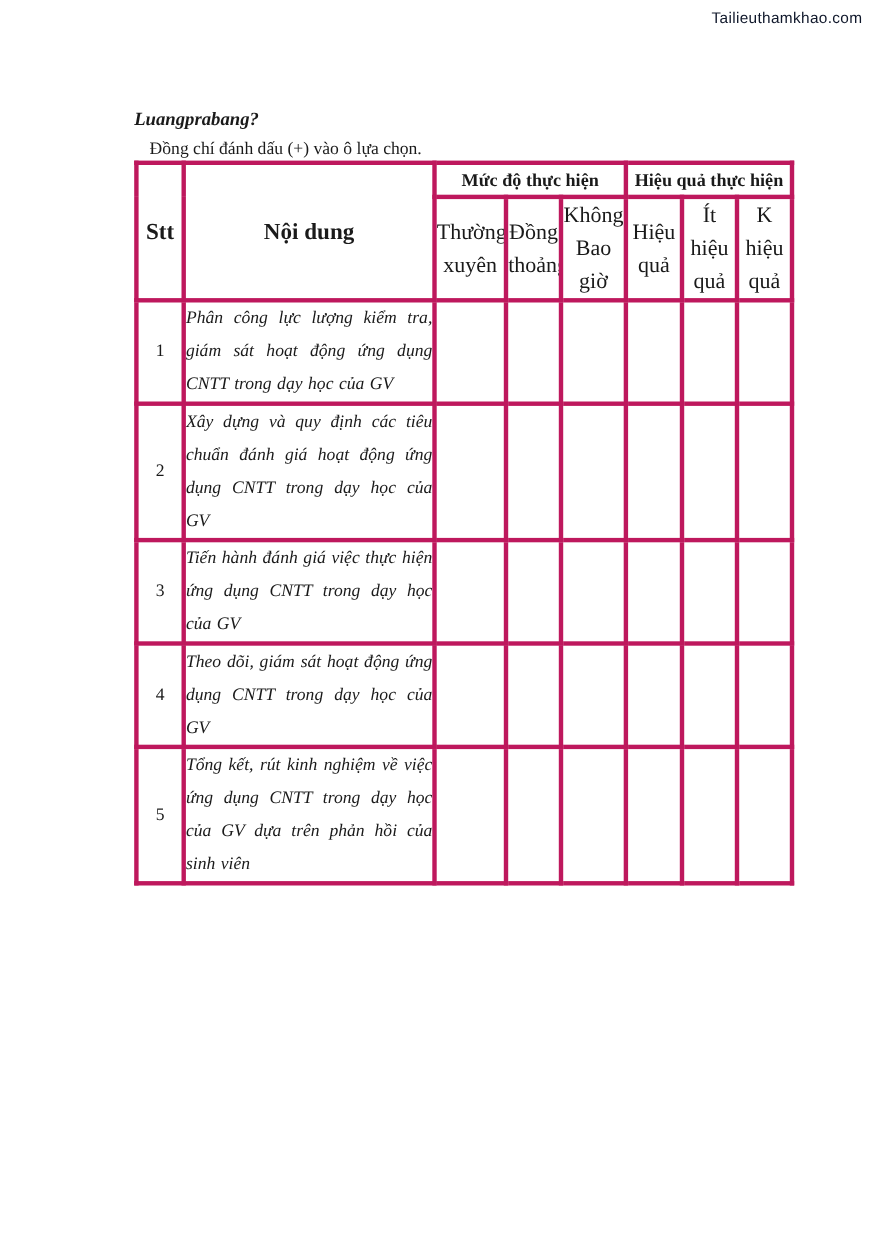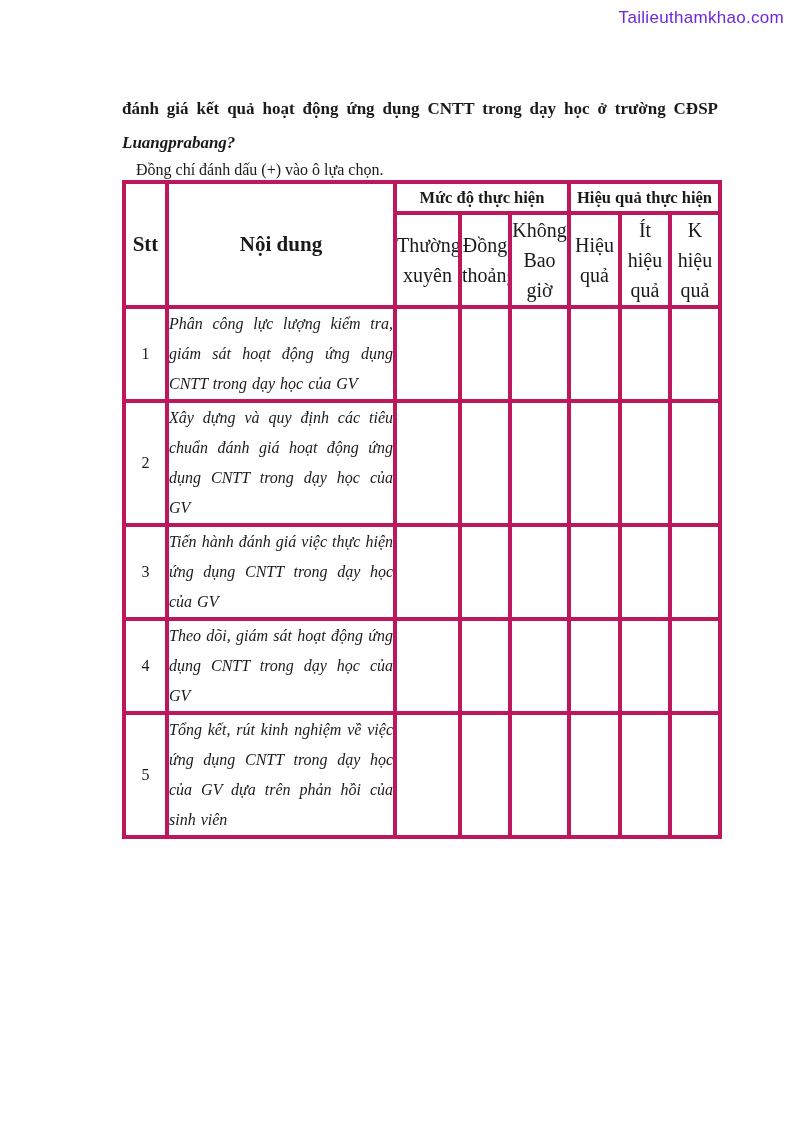--- a/index.html
+++ b/index.html
@@ -8,22 +8,22 @@
     background: #ffffff;
     position: relative;
     font-family: "Liberation Serif", serif;
     color: #1a1a1a;
     overflow: hidden;
   }
   .watermark {
     position: absolute;
     top: 8px; right: 10px;
     font-family: "Liberation Sans", sans-serif;
-    font-size: 17px;
-    color: #6d28d9;
+    font-size: 14px;
+    color: #0f172a;
     letter-spacing: 0.3px;
   }
   .content {
     position: absolute;
     left: 122px; top: 92px;
     width: 596px;
   }
   .heading { font-weight: bold; font-size: 17px; }
   .heading .jline {
     line-height: 34px;
@@ -96,21 +96,20 @@
   tr.body-r5 { height: 122px; }
 </style>
 </head>
 <body>
 
 <div class="watermark">Tailieuthamkhao.com</div>
 
 <div class="content">
 
   <div class="heading">
-    <div class="jline">đánh giá kết quả hoạt động ứng dụng CNTT trong dạy học ở trường CĐSP</div>
     <div class="lastline">Luangprabang?</div>
   </div>
 
   <div class="instruction">Đồng chí đánh dấu (+) vào ô lựa chọn.</div>
 
   <table class="survey">
     <colgroup>
       <col style="width:43px">
       <col style="width:228px">
       <col style="width:65px">

